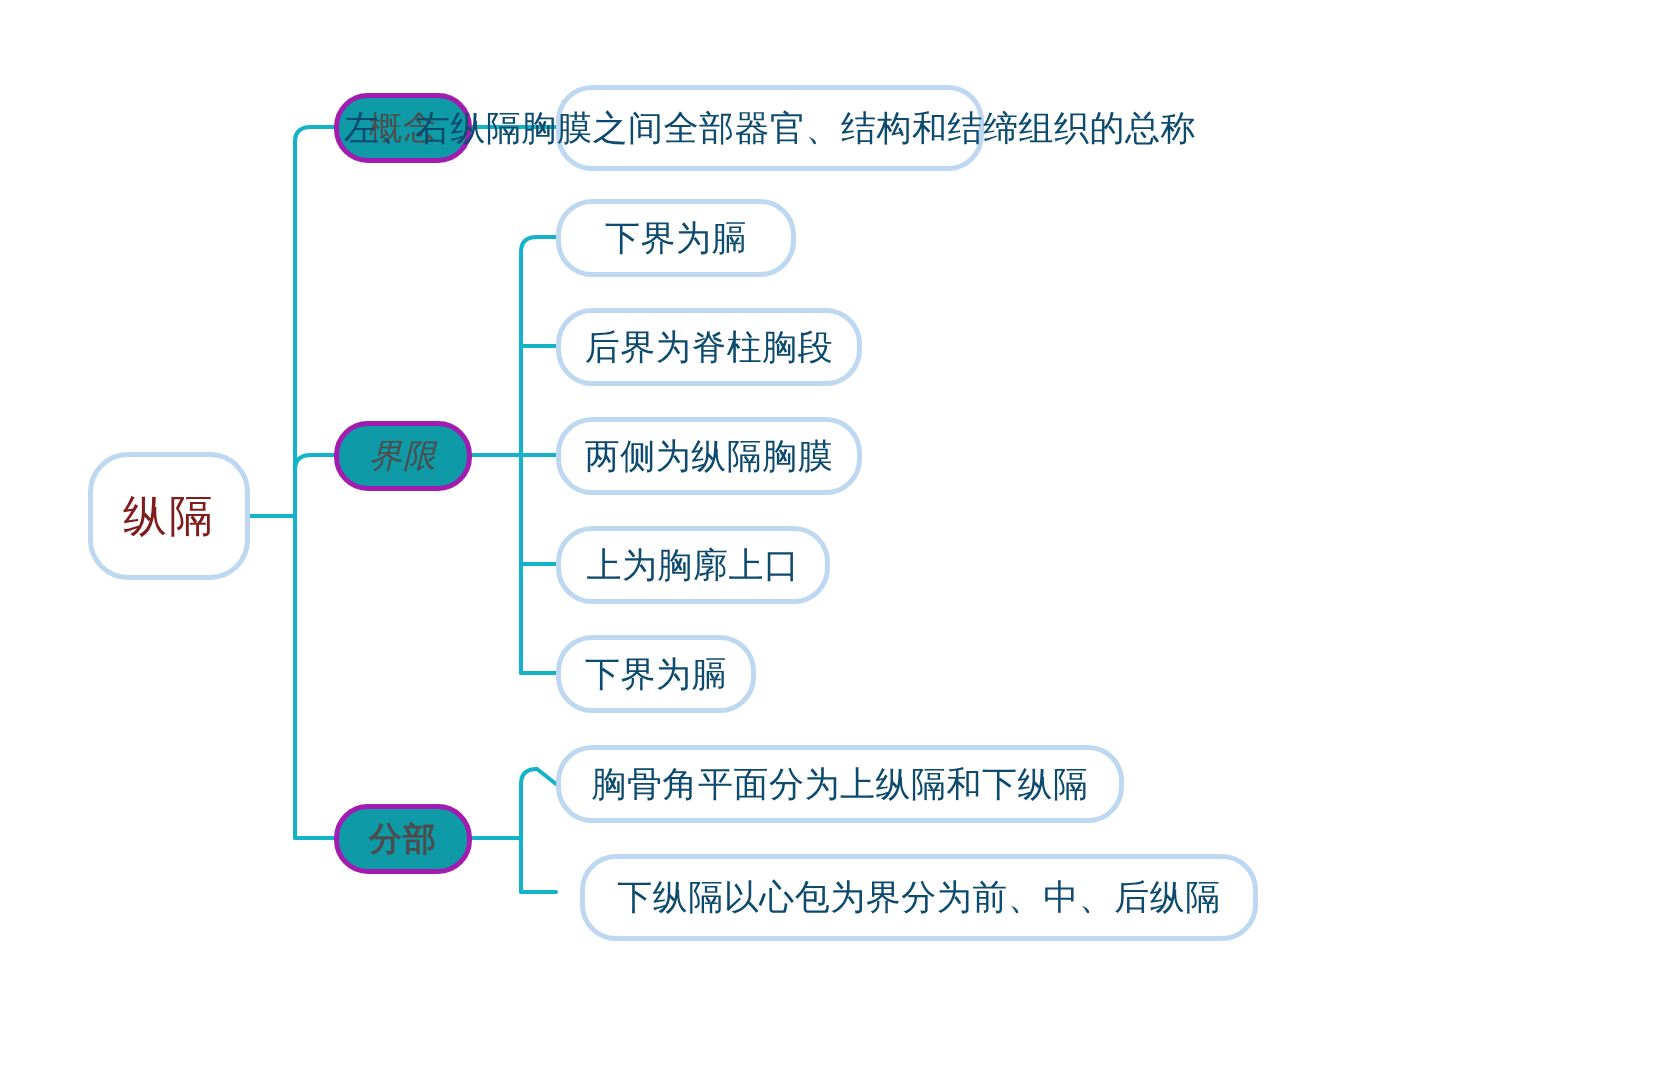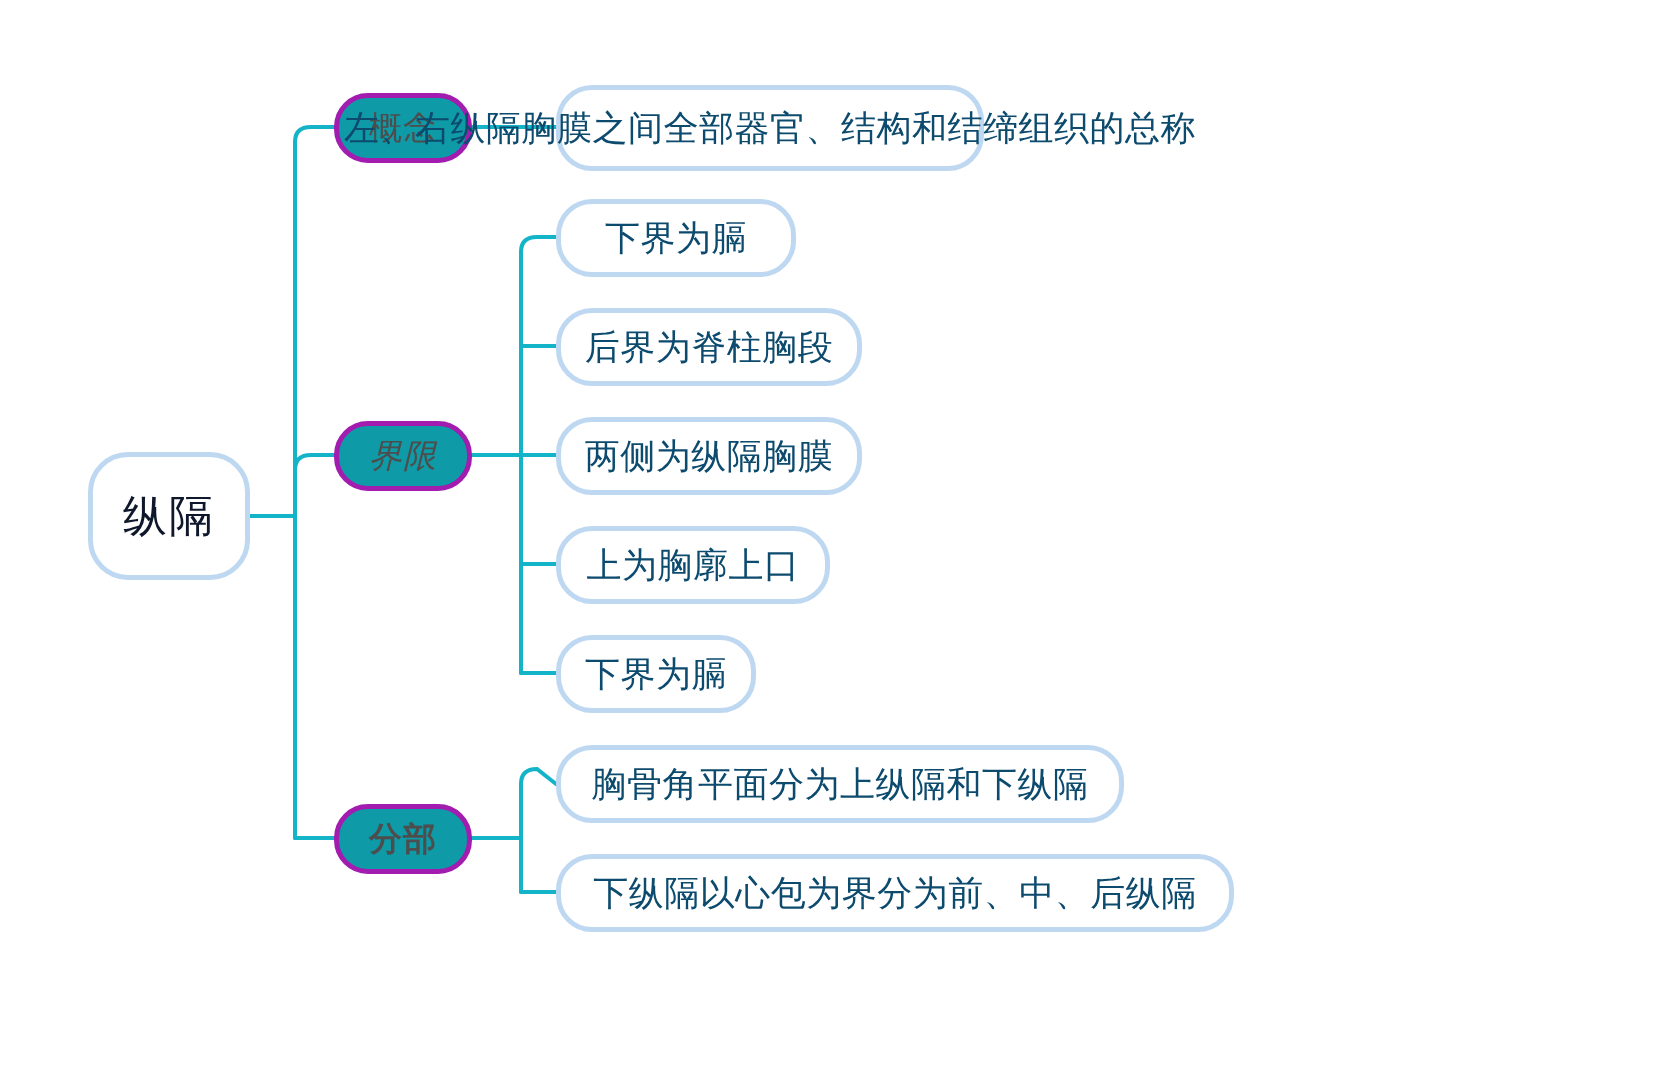--- a/index.html
+++ b/index.html
@@ -30,21 +30,21 @@
     box-sizing: border-box;
     display: flex;
     align-items: center;
     justify-content: center;
     white-space: nowrap;
   }
   .node-root {
     border: 5px solid #bfd8f2;
     background: #ffffff;
     border-radius: 40px;
-    color: #0f172a;
+    color: #7f1d1d;
     font-size: 44px;
     letter-spacing: 2px;
   }
   .node-branch {
     border: 5px solid #a21caf;
     background: #0e9aa7;
     border-radius: 34px;
     color: #4d4d4d;
     font-size: 33px;
     letter-spacing: 1px;
@@ -131,17 +131,17 @@
   </div>
 
   <div class="node node-branch" style="left:334px; top:804px; width:138px; height:70px;font-weight:bold;">
     <span>分部</span>
   </div>
 
   <div class="node node-leaf" style="left:556px; top:745px; width:568px; height:78px;">
     <span>胸骨角平面分为上纵隔和下纵隔</span>
   </div>
 
-  <div class="node node-leaf" style="left:556px; top:854px; width:678px; height:78px;">
+  <div class="node node-leaf" style="left:580px; top:854px; width:678px; height:87px;">
     <span>下纵隔以心包为界分为前、中、后纵隔</span>
   </div>
 
 </div>
 
 </body></html>

